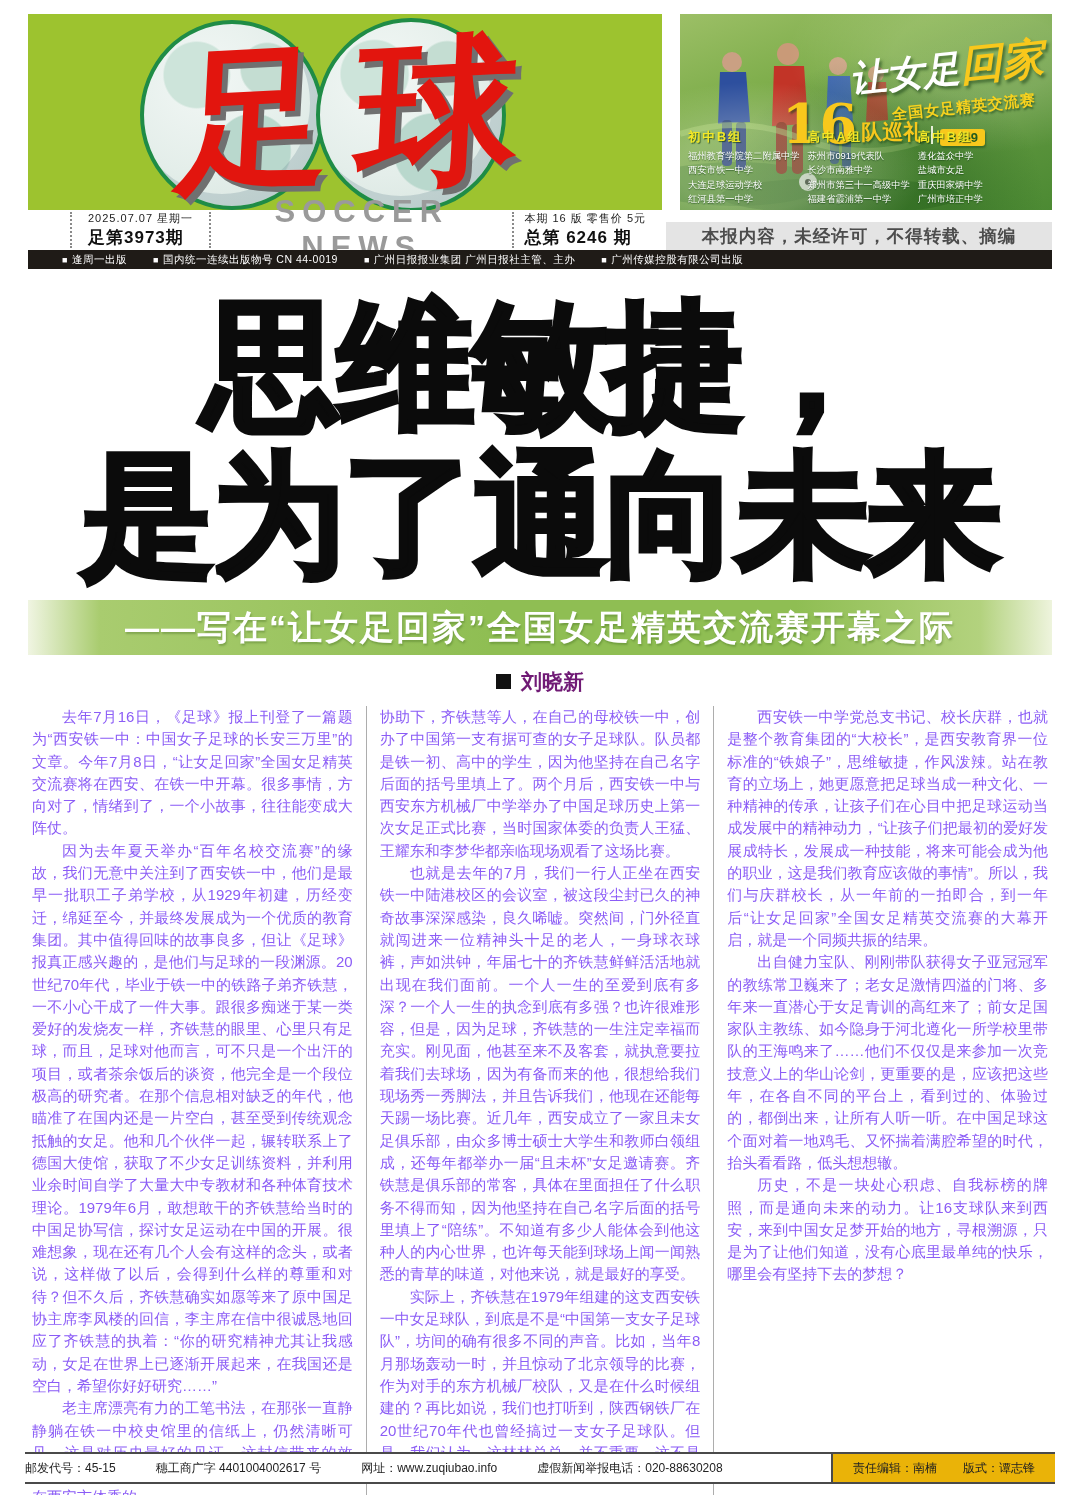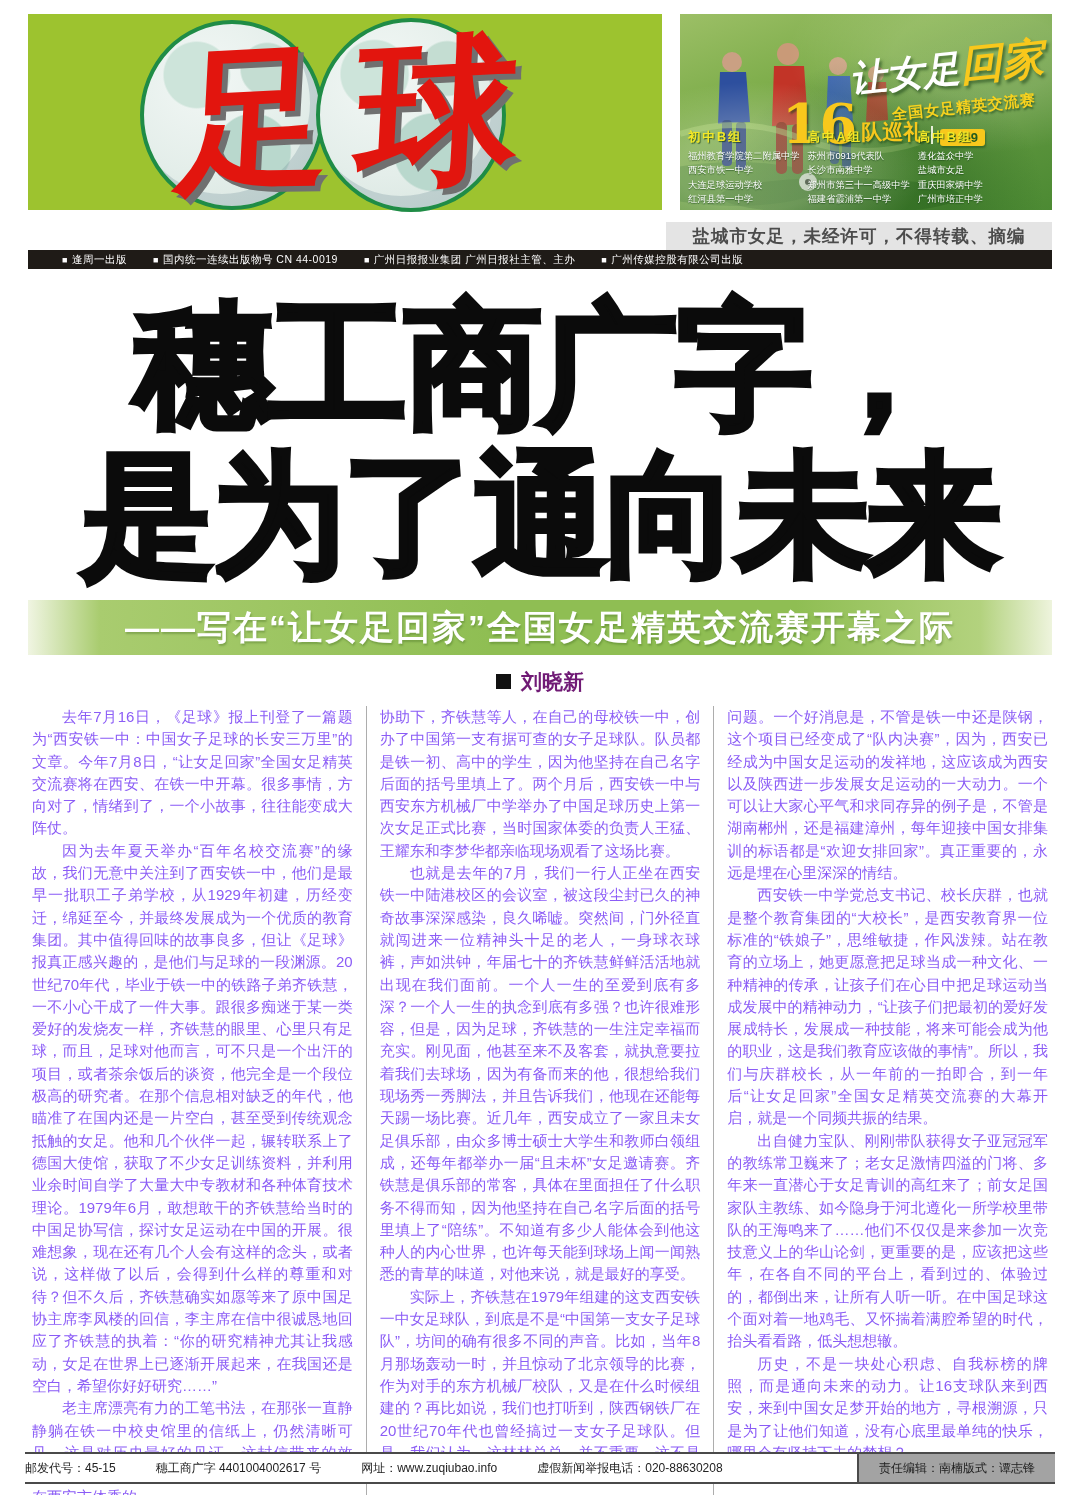--- a/index.html
+++ b/index.html
@@ -92,35 +92,46 @@
   .col1{padding-right:13px;}
   .col2{border-left:1px solid #adadad;padding:0 13px;}
   .col3{border-left:1px solid #adadad;padding-left:13px;}
 
   
   .footer{position:absolute;left:25px;top:1452px;width:1030px;height:32px;
       border-top:2px solid #4a4a4a;border-bottom:2px solid #4a4a4a;box-sizing:border-box;
       display:flex;align-items:center;background:#fff;}
   .footer .f-left{display:flex;gap:40px;}
   .footer .f-item{font-size:12px;color:#222;white-space:nowrap;}
-  .footer .f-right{margin-left:auto;height:100%;background:#a3a3a3;border-left:2px solid #4a4a4a;
-      display:flex;align-items:center;padding:0 20px;}
+  .footer .f-right{margin-left:auto;height:100%;background:#eab308;border-left:2px solid #4a4a4a;
+      display:flex;align-items:center;gap:26px;padding:0 20px;}
 </style>
 </head>
 <body>
 
 <div class="page">
 
   <div class="masthead-box">
     <div class="globe left"></div>
     <div class="globe right"></div>
     <div class="logo-char l1">足</div>
     <div class="logo-char l2">球</div>
   </div>
 
+  <div class="mast-strip">
+    <div class="date-block">
+      <span class="date-small">2025.07.07 星期一</span>
+      <span class="issue-big">足第3973期</span>
+    </div>
+    <div class="soccer-news">SOCCER NEWS</div>
+    <div class="edition-block">
+      <span class="date-small">本期 16 版  零售价 5元</span>
+      <span class="issue-big">总第 6246 期</span>
+    </div>
+  </div>
 
   <div class="pub-bar">
     <span class="pub-item">
         <span class="sq">■</span>
         <span>逢周一出版</span>
       </span>
     <span class="pub-item">
         <span class="sq">■</span>
         <span>国内统一连续出版物号 CN 44-0019</span>
       </span>
@@ -189,24 +200,24 @@
       <div class="group">
         <span class="group-name">高中B组</span>
         <span class="team">遵化益众中学</span>
         <span class="team">盐城市女足</span>
         <span class="team">重庆田家炳中学</span>
         <span class="team">广州市培正中学</span>
       </div>
     </div>
   </div>
 
-  <div class="notice-band">盐城市女足，未经许可，不得转载、摘编</div>
+  <div class="notice-band">本报内容，未经许可，不得转载、摘编</div>
 
   <div class="headline">
-    <div class="hl1">穗工商广字，</div>
+    <div class="hl1">思维敏捷，</div>
     <div class="hl2">是为了通向未来</div>
   </div>
 
   <div class="subhead-bar">
     <span>——写在“让女足回家”全国女足精英交流赛开幕之际</span>
   </div>
 
   <div class="byline">
     <span class="sq"></span><span>刘晓新</span>
   </div>
@@ -216,21 +227,20 @@
       <p class="ind">去年7月16日，《足球》报上刊登了一篇题为“西安铁一中：中国女子足球的长安三万里”的文章。今年7月8日，“让女足回家”全国女足精英交流赛将在西安、在铁一中开幕。很多事情，方向对了，情绪到了，一个小故事，往往能变成大阵仗。</p>
       <p class="ind">因为去年夏天举办“百年名校交流赛”的缘故，我们无意中关注到了西安铁一中，他们是最早一批职工子弟学校，从1929年初建，历经变迁，绵延至今，并最终发展成为一个优质的教育集团。其中值得回味的故事良多，但让《足球》报真正感兴趣的，是他们与足球的一段渊源。20世纪70年代，毕业于铁一中的铁路子弟齐铁慧，一不小心干成了一件大事。跟很多痴迷于某一类爱好的发烧友一样，齐铁慧的眼里、心里只有足球，而且，足球对他而言，可不只是一个出汗的项目，或者茶余饭后的谈资，他完全是一个段位极高的研究者。在那个信息相对缺乏的年代，他瞄准了在国内还是一片空白，甚至受到传统观念抵触的女足。他和几个伙伴一起，辗转联系上了德国大使馆，获取了不少女足训练资料，并利用业余时间自学了大量大中专教材和各种体育技术理论。1979年6月，敢想敢干的齐铁慧给当时的中国足协写信，探讨女足运动在中国的开展。很难想象，现在还有几个人会有这样的念头，或者说，这样做了以后，会得到什么样的尊重和对待？但不久后，齐铁慧确实如愿等来了原中国足协主席李凤楼的回信，李主席在信中很诚恳地回应了齐铁慧的执着：“你的研究精神尤其让我感动，女足在世界上已逐渐开展起来，在我国还是空白，希望你好好研究……”</p>
       <p class="ind">老主席漂亮有力的工笔书法，在那张一直静静躺在铁一中校史馆里的信纸上，仍然清晰可见，这是对历史最好的见证。这封信带来的效果，按今天的话来说，是标准的“爆款”。很快，在西安市体委的</p>
     </div>
     <div class="col col2">
       <p>协助下，齐铁慧等人，在自己的母校铁一中，创办了中国第一支有据可查的女子足球队。队员都是铁一初、高中的学生，因为他坚持在自己名字后面的括号里填上了。两个月后，西安铁一中与西安东方机械厂中学举办了中国足球历史上第一次女足正式比赛，当时国家体委的负责人王猛、王耀东和李梦华都亲临现场观看了这场比赛。</p>
       <p class="ind">也就是去年的7月，我们一行人正坐在西安铁一中陆港校区的会议室，被这段尘封已久的神奇故事深深感染，良久唏嘘。突然间，门外径直就闯进来一位精神头十足的老人，一身球衣球裤，声如洪钟，年届七十的齐铁慧鲜鲜活活地就出现在我们面前。一个人一生的至爱到底有多深？一个人一生的执念到底有多强？也许很难形容，但是，因为足球，齐铁慧的一生注定幸福而充实。刚见面，他甚至来不及客套，就执意要拉着我们去球场，因为有备而来的他，很想给我们现场秀一秀脚法，并且告诉我们，他现在还能每天踢一场比赛。近几年，西安成立了一家且未女足俱乐部，由众多博士硕士大学生和教师白领组成，还每年都举办一届“且未杯”女足邀请赛。齐铁慧是俱乐部的常客，具体在里面担任了什么职务不得而知，因为他坚持在自己名字后面的括号里填上了“陪练”。不知道有多少人能体会到他这种人的内心世界，也许每天能到球场上闻一闻熟悉的青草的味道，对他来说，就是最好的享受。</p>
       <p class="ind">实际上，齐铁慧在1979年组建的这支西安铁一中女足球队，到底是不是“中国第一支女子足球队”，坊间的确有很多不同的声音。比如，当年8月那场轰动一时，并且惊动了北京领导的比赛，作为对手的东方机械厂校队，又是在什么时候组建的？再比如说，我们也打听到，陕西钢铁厂在20世纪70年代也曾经搞过一支女子足球队。但是，我们认为，这林林总总，并不重要，这不是一个申办非遗的</p>
     </div>
     <div class="col col3">
-      <p>问题。一个好消息是，不管是铁一中还是陕钢，这个项目已经变成了“队内决赛”，因为，西安已经成为中国女足运动的发祥地，这应该成为西安以及陕西进一步发展女足运动的一大动力。一个可以让大家心平气和求同存异的例子是，不管是湖南郴州，还是福建漳州，每年迎接中国女排集训的标语都是“欢迎女排回家”。真正重要的，永远是埋在心里深深的情结。</p>
       <p class="ind">西安铁一中学党总支书记、校长庆群，也就是整个教育集团的“大校长”，是西安教育界一位标准的“铁娘子”，思维敏捷，作风泼辣。站在教育的立场上，她更愿意把足球当成一种文化、一种精神的传承，让孩子们在心目中把足球运动当成发展中的精神动力，“让孩子们把最初的爱好发展成特长，发展成一种技能，将来可能会成为他的职业，这是我们教育应该做的事情”。所以，我们与庆群校长，从一年前的一拍即合，到一年后“让女足回家”全国女足精英交流赛的大幕开启，就是一个同频共振的结果。</p>
       <p class="ind">出自健力宝队、刚刚带队获得女子亚冠冠军的教练常卫巍来了；老女足激情四溢的门将、多年来一直潜心于女足青训的高红来了；前女足国家队主教练、如今隐身于河北遵化一所学校里带队的王海鸣来了……他们不仅仅是来参加一次竞技意义上的华山论剑，更重要的是，应该把这些年，在各自不同的平台上，看到过的、体验过的，都倒出来，让所有人听一听。在中国足球这个面对着一地鸡毛、又怀揣着满腔希望的时代，抬头看看路，低头想想辙。</p>
       <p class="ind">历史，不是一块处心积虑、自我标榜的牌照，而是通向未来的动力。让16支球队来到西安，来到中国女足梦开始的地方，寻根溯源，只是为了让他们知道，没有心底里最单纯的快乐，哪里会有坚持下去的梦想？</p>
     </div>
   </div>
 
   <div class="footer">
     <div class="f-left">
       <span class="f-item">邮发代号：45-15</span>
       <span class="f-item">穗工商广字 4401004002617 号</span>

